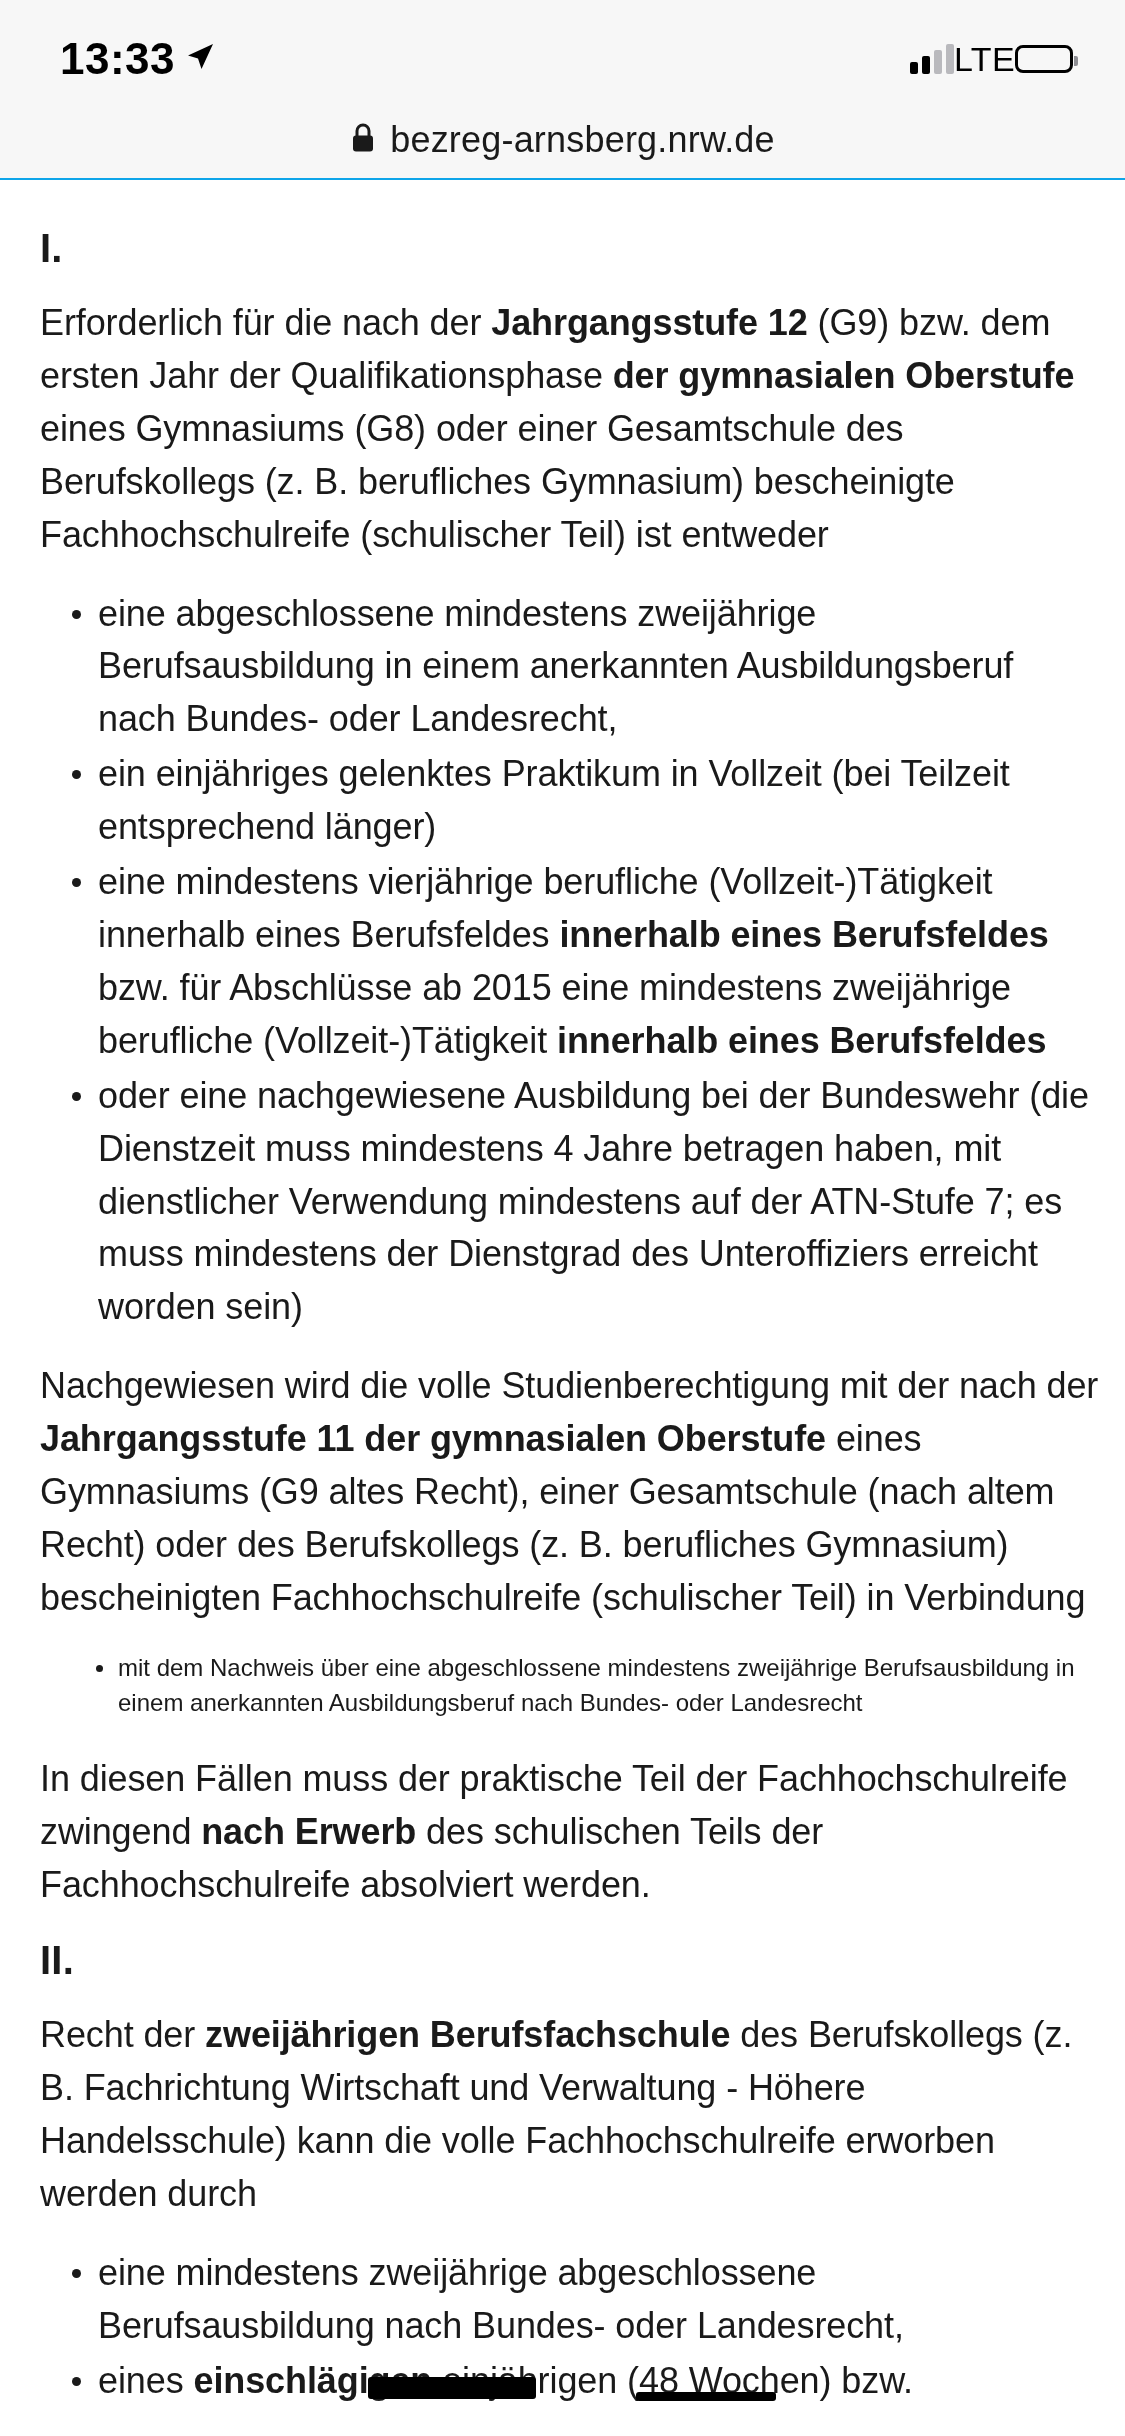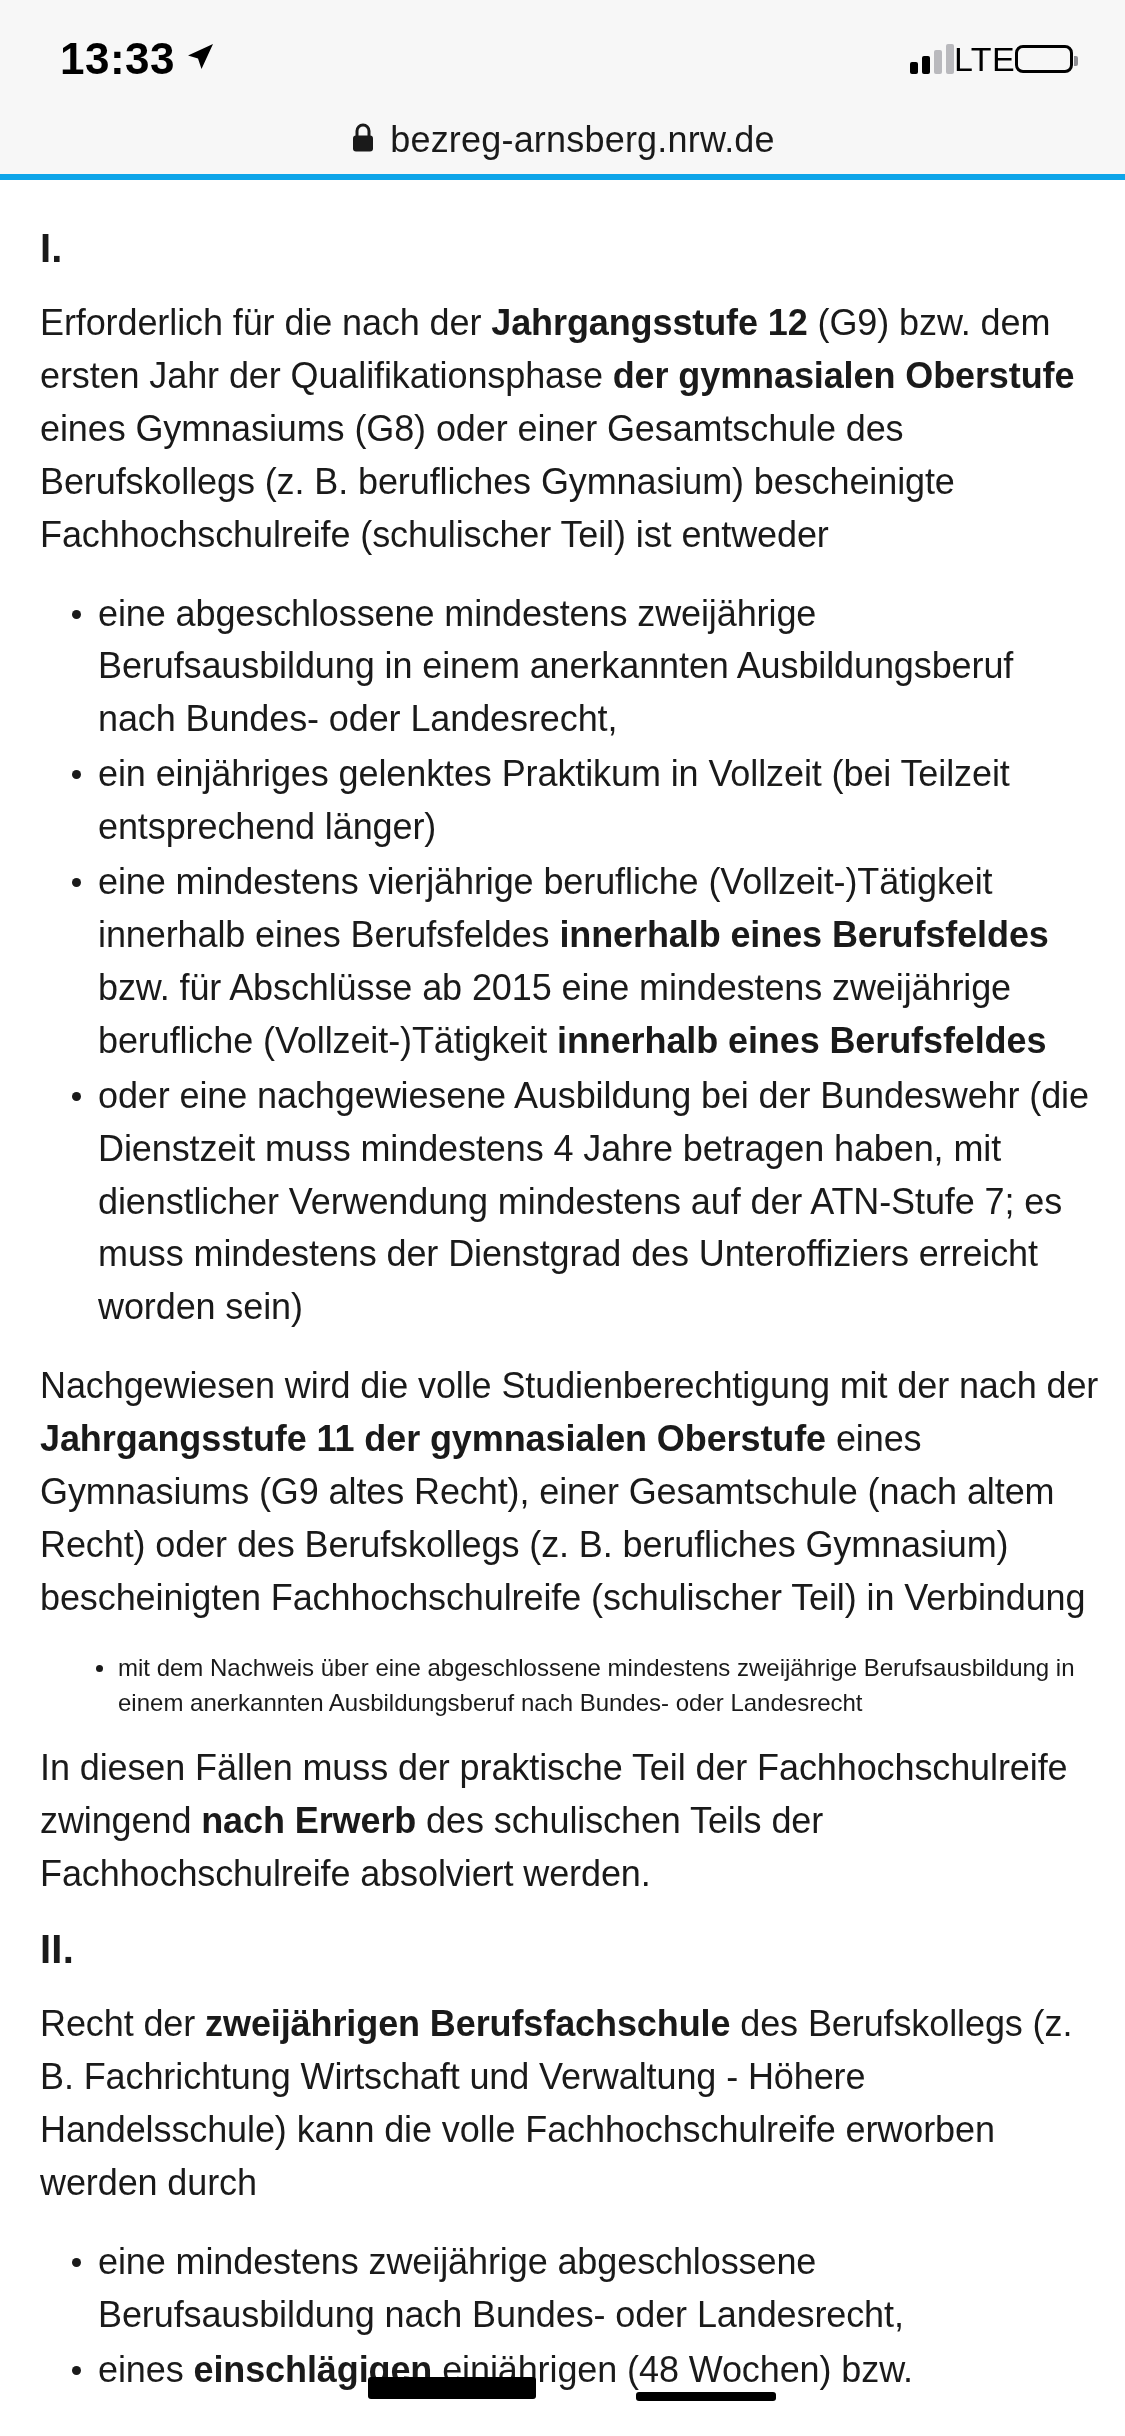--- a/index.html
+++ b/index.html
@@ -13,21 +13,21 @@
     overflow: hidden;
     position: relative;
   }
 
   
   .chrome {
     background: #f7f7f7;
     width: 100%;
     height: 180px;
     position: relative;
-    border-bottom: 6px solid #0ea5e9;
+    border-bottom: 2px solid #0ea5e9;
   }
 
   .statusbar {
     height: 100px;
     display: flex;
     align-items: center;
     justify-content: space-between;
     padding: 18px 52px 0 60px;
   }
   .status-left {
@@ -140,21 +140,21 @@
     content: "";
     position: absolute;
     left: -26px;
     top: 22px;
     width: 9px;
     height: 9px;
     background: #1a1a1a;
     border-radius: 50%;
   }
   ul.small {
-    margin: 0 0 22px 0;
+    margin: 0 0 33px 0;
     padding-left: 78px;
     list-style: none;
   }
   ul.small > li {
     font-size: 24px;
     line-height: 1.45;
     position: relative;
   }
   ul.small > li:before {
     content: "";

